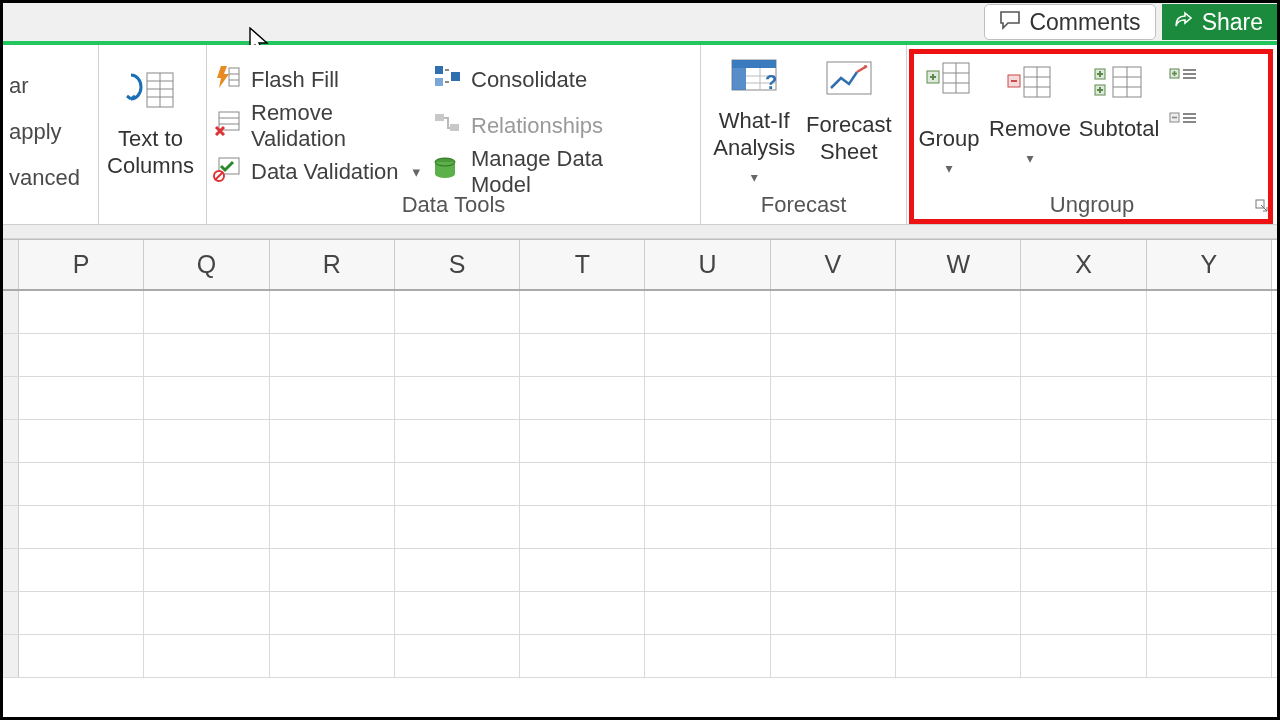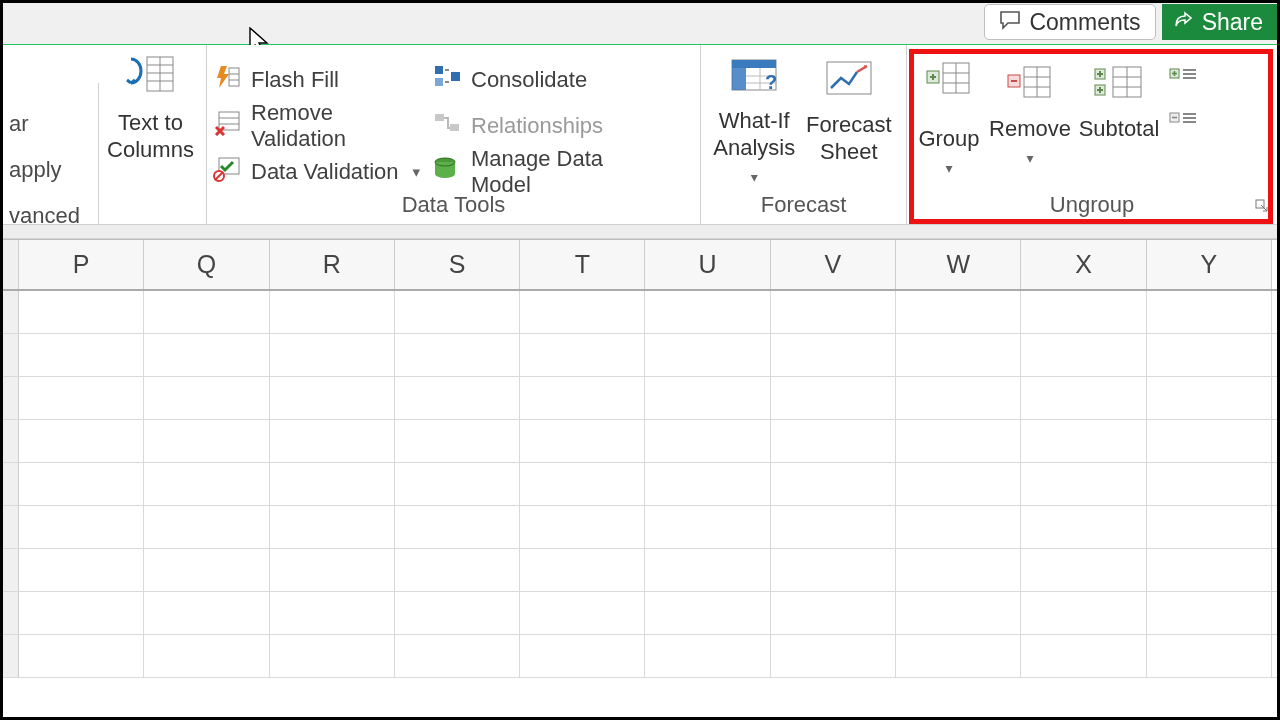--- a/index.html
+++ b/index.html
@@ -1,37 +1,37 @@
 <!DOCTYPE html>
 <html><head>
 <meta charset="utf-8">
 <style>
   * { box-sizing: border-box; }
   html,body { margin:0; padding:0; font-family: "Segoe UI", Arial, sans-serif; background:#fff; color:#222; }
   .frame { width:1280px; height:720px; border:3px solid #000; position:relative; overflow:hidden; background:#fff; }
 
   
-  .topbar { position:absolute; left:0; right:0; top:0; height:42px; background:#f0f0f0; border-bottom:1px solid #22c55e; }
+  .topbar { position:absolute; left:0; right:0; top:0; height:42px; background:#f0f0f0; border-bottom:4px solid #22c55e; }
   .top-right { position:absolute; right:0; top:0; height:38px; display:flex; align-items:center; }
   .comments-btn { display:flex; align-items:center; gap:8px; border:1px solid #bfbfbf; background:#fff; border-radius:5px; padding:3px 14px; font-size:23px; color:#333; margin-right:6px; height:36px;}
   .share-btn { display:flex; align-items:center; gap:8px; background:#1b8a3d; color:#fff; font-size:23px; padding:2px 14px 2px 12px; height:36px;}
   .share-btn svg { stroke:#fff; }
 
   
   .ribbon { position:absolute; left:0; right:0; top:42px; height:180px; background:#fff; border-bottom:1px solid #cfcfcf; display:flex; }
   .group { height:100%; border-right:1px solid #d0d0d0; position:relative; padding:6px 10px 0 6px; }
   .group.noborder-right { border-right:none; }
   .group-label { position:absolute; left:0; right:0; bottom:6px; text-align:center; font-size:22px; color:#555; }
 
   
-  .g-sort { width:96px; padding-top:18px;margin-top:38px;}
+  .g-sort { width:96px; padding-top:18px;}
   .g-sort .ln { font-size:22px; color:#4a4a4a; padding:10px 0; text-align:left; }
 
   
-  .g-ttc { width:108px; padding-top:4px;}
+  .g-ttc { width:108px; padding-top:20px;}
   .big-btn { display:flex; flex-direction:column; align-items:center; justify-content:flex-start; gap:4px; width:100%; padding-top:4px; cursor:default;}
   .big-btn .icon-wrap { height:48px; display:flex; align-items:center; justify-content:center;}
   .big-btn .lbl { text-align:center; font-size:22px; line-height:27px; color:#333; padding-top:4px;}
 
   
   .g-data  { width:494px; padding-top:12px;}
   .g-data .col { display:flex; flex-direction:column; }
   .item { display:flex; align-items:center; gap:10px; font-size:22px; color:#404040; height:46px; }
   .item.disabled { color:#9a9a9a; }
   .chev { font-size:15px; color:#666; margin-left:4px;}

